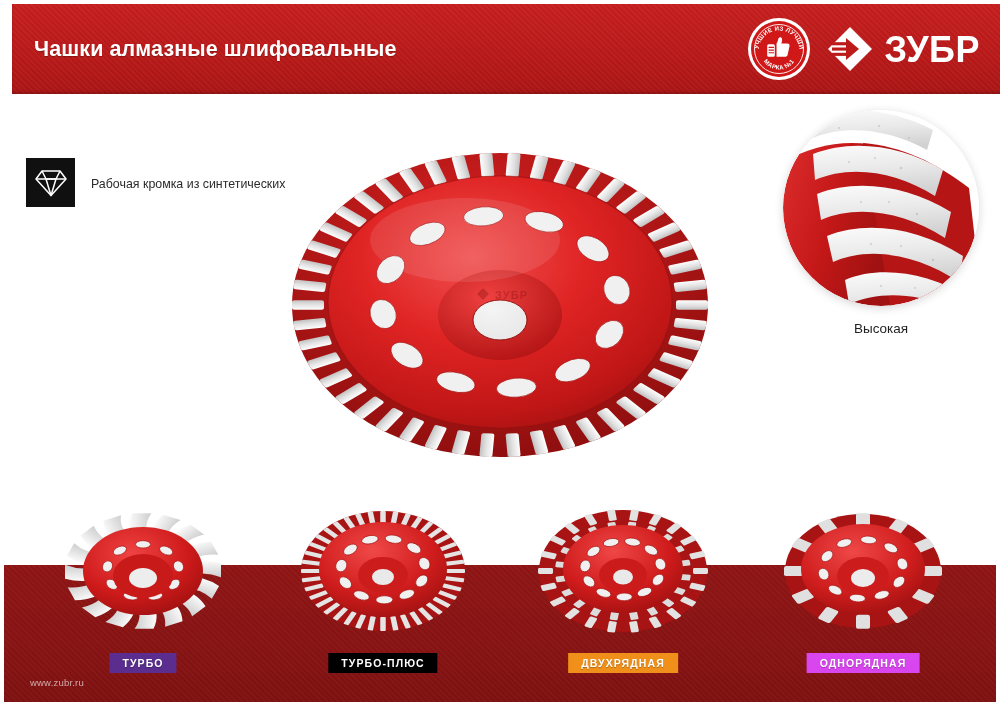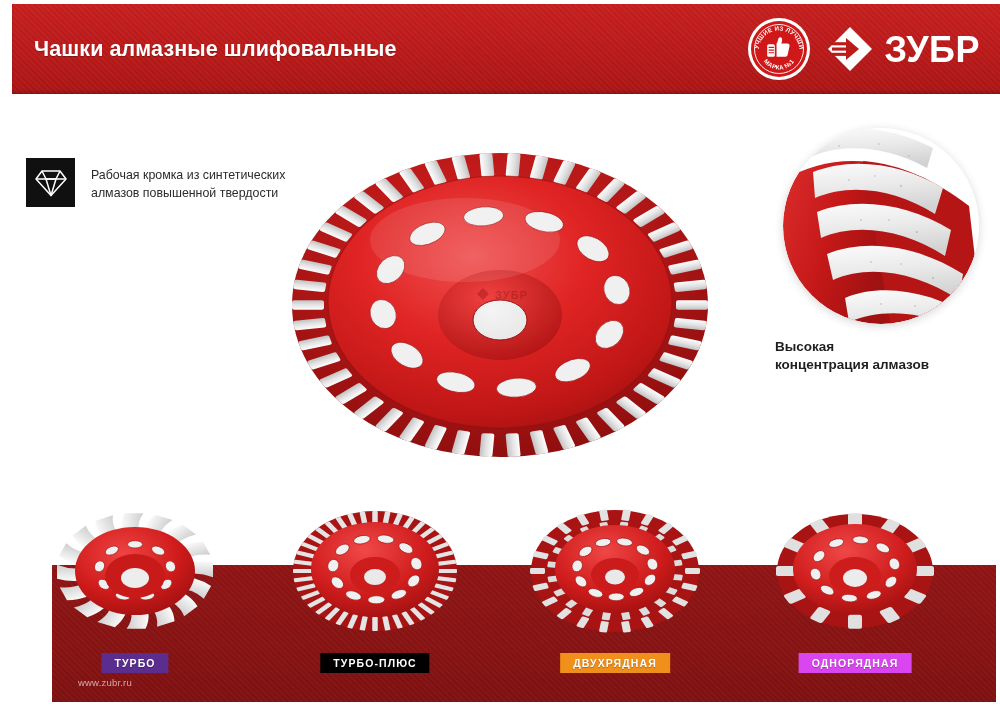--- a/index.html
+++ b/index.html
@@ -159,23 +159,23 @@
     left: 285px;
     top: 130px;
     width: 430px;
     height: 345px;
   }
 
   
   .callout {
     position: absolute;
     left: 775px;
-    top: 128px;
+    top: 110px;
     width: 212px;
-    font-weight: bold;
+    text-align: center;
   }
   .callout-circle {
     position: relative;
     width: 196px;
     height: 196px;
     margin: 0 auto;
     border-radius: 50%;
     overflow: hidden;
     background: #ffffff;
     box-shadow: 0 2px 10px rgba(0,0,0,0.16);
@@ -191,36 +191,35 @@
   
   .band {
     position: absolute;
     left: 4px;
     right: 4px;
     top: 565px;
     bottom: 4px;
     background:
       repeating-linear-gradient(45deg, rgba(255,255,255,0.028) 0 2px, rgba(0,0,0,0) 2px 4px),
       linear-gradient(180deg, #8e1414 0%, #861212 60%, #7d1010 100%);
-    margin-left: 48px;
   }
   .site-url {
     position: absolute;
     left: 26px;
     bottom: 14px;
     color: rgba(255,255,255,0.62);
     font-size: 9.5px;
     letter-spacing: 0.2px;
     font-family: "Liberation Sans", sans-serif;
   }
 
   
   .thumbs {
     position: absolute;
-    left: 0;
+    left: 8px;
     top: 496px;
     width: 916px;
     height: 190px;
   }
   .thumb {
     position: absolute;
     width: 230px;
     height: 190px;
   }
   .thumb-img {
@@ -300,21 +299,20 @@
           <g fill="none" stroke="#ffffff" stroke-width="1.5" stroke-linejoin="round">
             <path d="M7 3 H25 L31 11 L16 27.5 L1 11 Z"></path>
             <path d="M1 11 H31"></path>
             <path d="M7 3 L11 11 L16 27.5 L21 11 L25 3"></path>
             <path d="M11 11 H21"></path>
           </g>
         </svg>
       </div>
       <div class="feature-text">
         <div>Рабочая кромка из синтетических</div>
-        <div>алмазов повышенной твердости</div>
       </div>
     </div>
 
   </div>
 
   <div class="hero">
     <svg width="430" height="345" viewBox="0 0 430 345">
       <defs>
         <radialGradient id="bodyGrad" cx="42%" cy="32%" r="78%">
           <stop offset="0%" stop-color="#f05050"></stop>
@@ -573,21 +571,20 @@
               <circle cx="164" cy="190" r="1.1"></circle>
             <circle cx="56" cy="18" r="1"></circle>
               <circle cx="96" cy="16" r="1.1"></circle>
               <circle cx="126" cy="28" r="1"></circle>
           </g>
         </g>
       </svg>
     </div>
     <div class="callout-caption">
       <div>Высокая</div>
-      <div>концентрация алмазов</div>
     </div>
   </div>
 
   <div class="band">
     <div class="site-url">www.zubr.ru</div>
   </div>
 
   <div class="thumbs">
 
     <div class="thumb" style="left:20px;">

